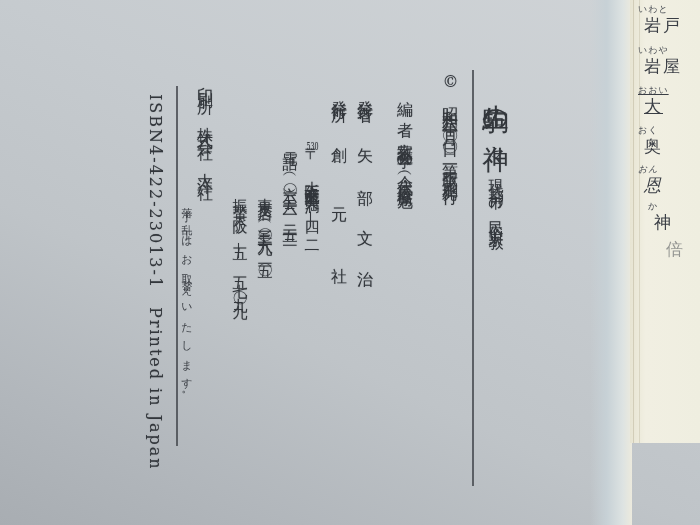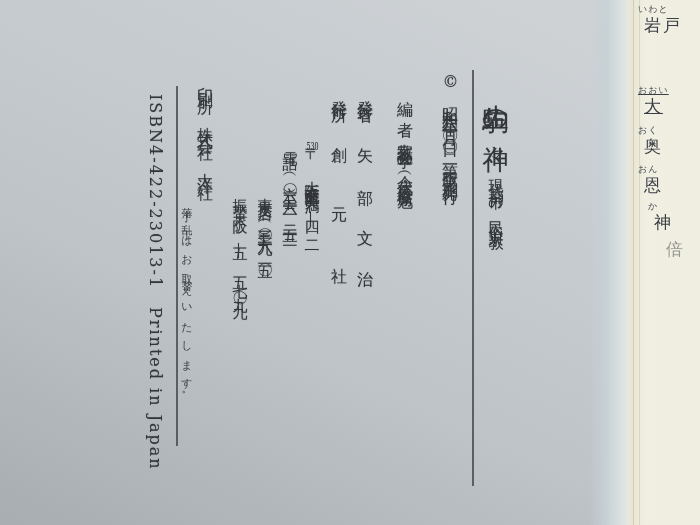--- a/index.html
+++ b/index.html
@@ -43,29 +43,29 @@
   .furikae{left:232px;top:186px;font-size:15px;letter-spacing:7px;}
   .printer{left:197px;top:74px;font-size:16px;letter-spacing:6px;}
   .note{left:181px;top:198px;font-size:11px;letter-spacing:6px;color:#3a3e44;}
   .isbn{left:147px;top:94px;font-size:16px;letter-spacing:2px;}
   
   .gutter{
     position:absolute;left:590px;top:0;width:42px;height:525px;
     background:linear-gradient(to right,rgba(190,200,206,0) 0%,#c7d1d6 40%,#dde3e2 78%,#eceadd 100%);
   }
   .facing{
-    position:absolute;left:630px;top:0;width:70px;height:525px;overflow:hidden;
+    position:absolute;left:630px;top:0;width:70px;height:443px;overflow:hidden;
     background:linear-gradient(to right,#e7e4d2 0%,#f1efe2 22%,#efeee0 100%);
   }
   .facing .edge-line{position:absolute;top:0;height:100%;width:1px;background:#d2cdb8;}
   .edge-line.a{left:3px;} .edge-line.b{left:9px;opacity:.7;}
   .entry{position:absolute;left:14px;color:#3a3e45;}
   .entry .furi{font-size:9px;letter-spacing:1px;margin-left:-6px;margin-bottom:1px;color:#4a4e55;}
   .entry .kanji{font-size:17px;letter-spacing:2px;line-height:1;white-space:nowrap;}
-  .e1{top:3px;} .e2{top:44px;} .e3{top:84px;text-decoration:underline;} .e4{top:124px;} .e5{top:163px;}
+  .e1{top:3px;} .e2{top:44px;} .e3{top:84px;text-decoration:underline;} .e4{top:124px;} .e5{top:163px;font-style:italic;}
   .e6{top:200px;left:24px;} .e7{top:240px;left:36px;opacity:.5;}
 </style>
 </head>
 <body>
 
 <div class="photo">
 
 
   <div class="vcol ink copyright">©昭和六〇年一〇月一〇日　第一版第一刷発行</div>
 
@@ -96,20 +96,24 @@
   <div class="gutter"></div>
 
   <div class="facing">
     <div class="edge-line a"></div>
     <div class="edge-line b"></div>
 
     <div class="entry e1">
       <div class="furi">いわと</div>
       <div class="kanji">岩戸</div>
     </div>
+    <div class="entry e2">
+      <div class="furi">いわや</div>
+      <div class="kanji">岩屋</div>
+    </div>
     <div class="entry e3">
       <div class="furi">おおい</div>
       <div class="kanji">大</div>
     </div>
     <div class="entry e4">
       <div class="furi">おく</div>
       <div class="kanji">奥</div>
     </div>
     <div class="entry e5">
       <div class="furi">おん</div>

